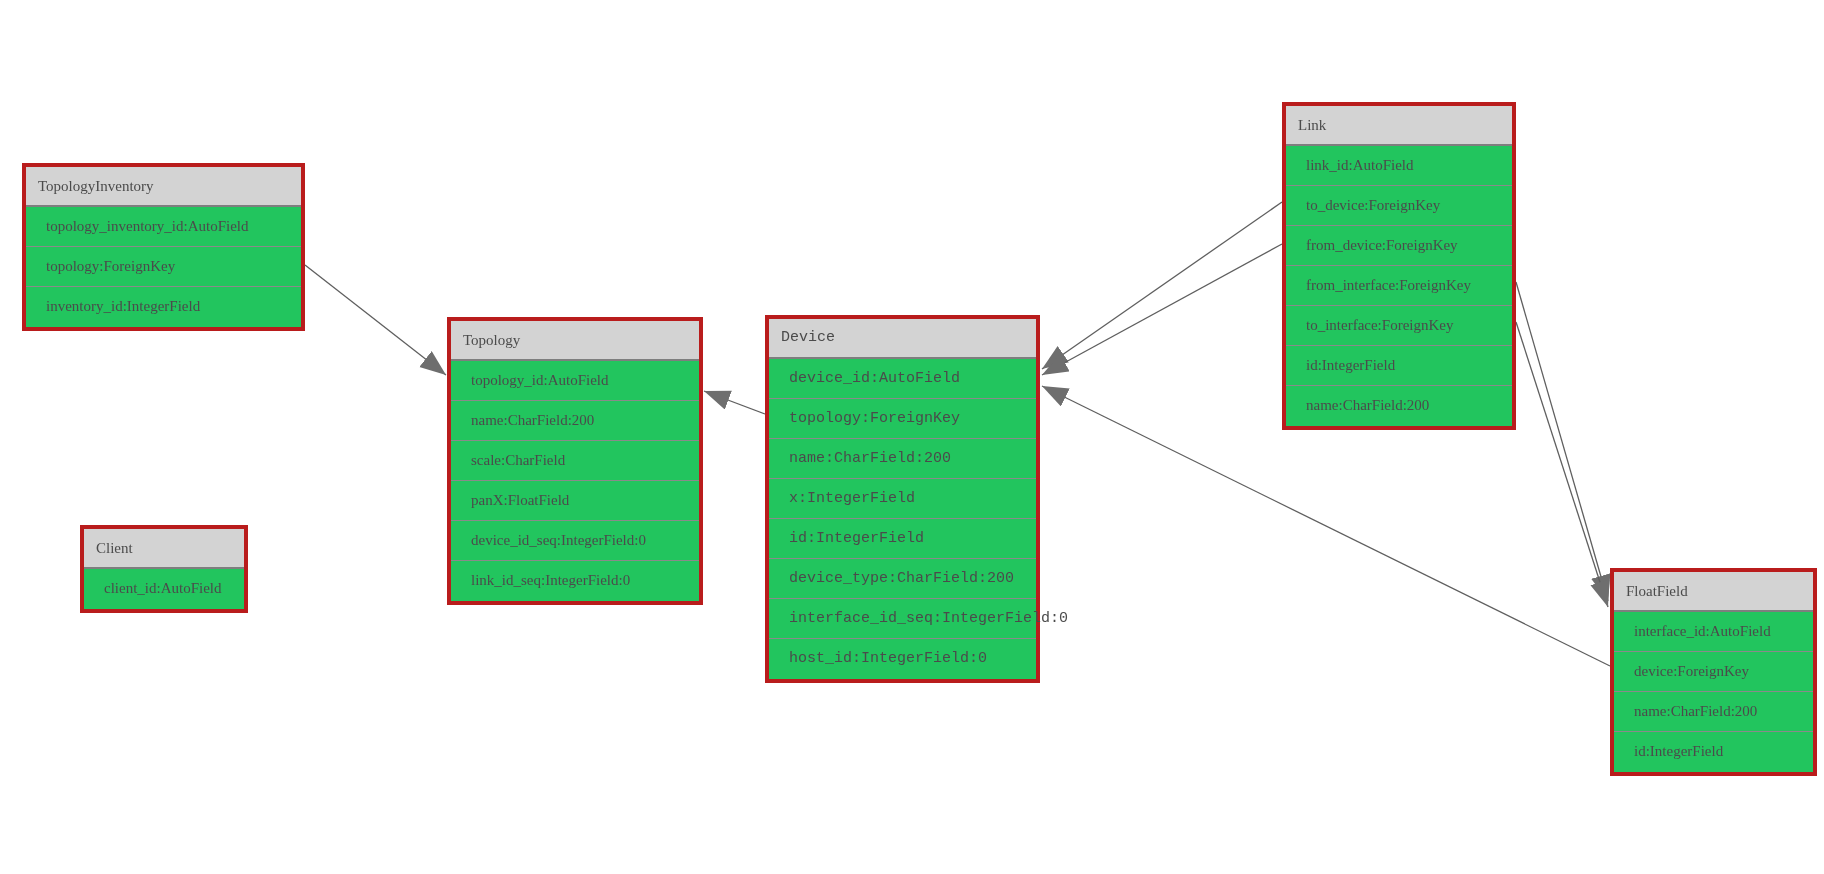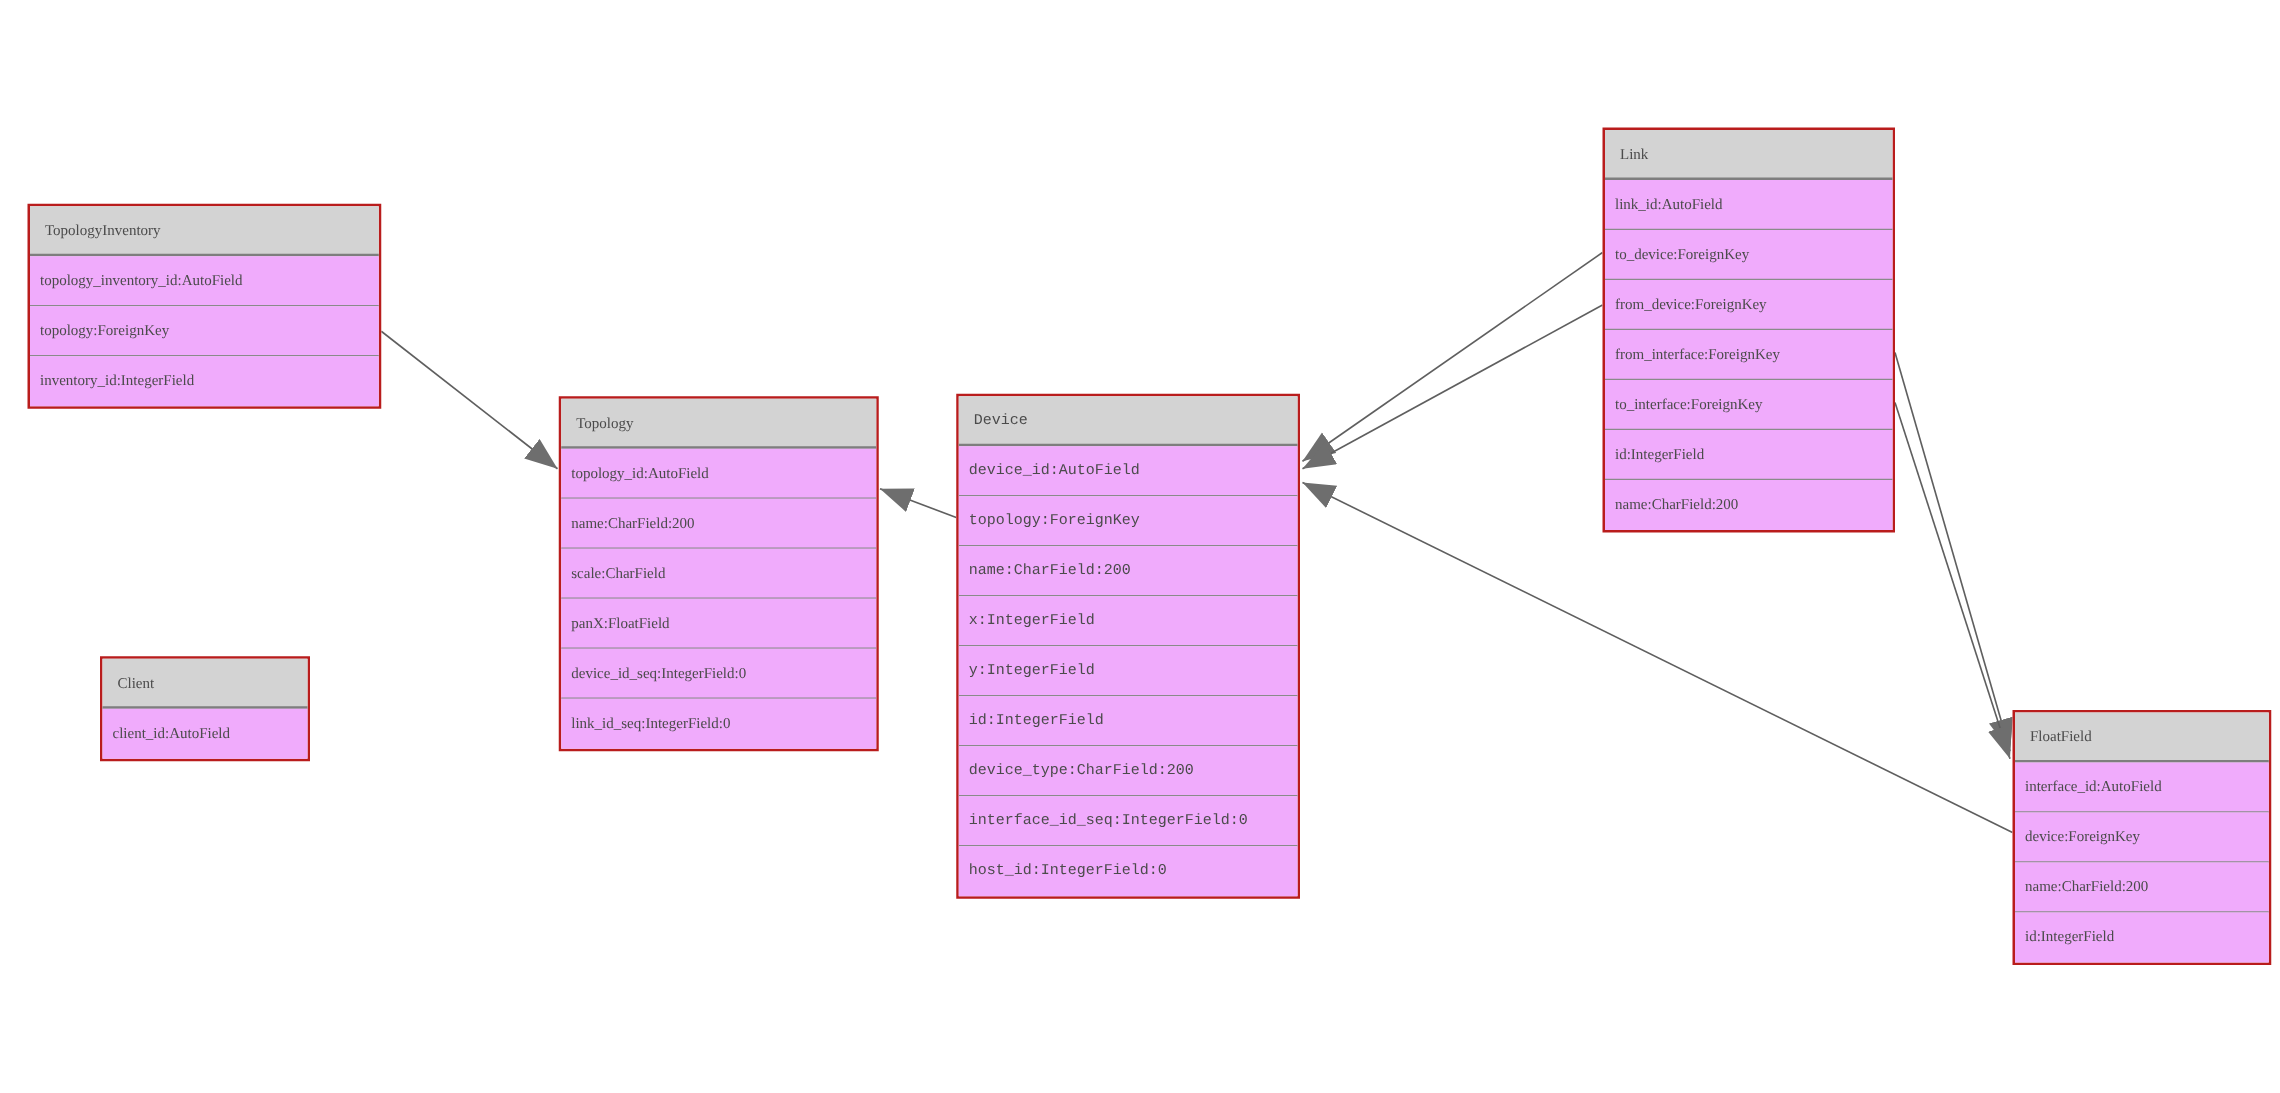--- a/index.html
+++ b/index.html
@@ -18,42 +18,42 @@
   #wires {
     position: absolute;
     left: 0;
     top: 0;
     width: 1824px;
     height: 874px;
   }
   .entity {
     position: absolute;
     background: #ffffff;
-    border: 2px solid #b91c1c;
+    border: 4px solid #b91c1c;
     box-sizing: border-box;
     color: #4b4b4b;
-    font-size: 12px;
+    font-size: 15px;
   }
   .entity .hdr {
     height: 40px;
     line-height: 38px;
     background: #d3d3d3;
     border-bottom: 2px solid #7e7e7e;
     padding-left: 12px;
     box-sizing: border-box;
     white-space: nowrap;
   }
   .entity .row {
     height: 40px;
     line-height: 39px;
     border-bottom: 1px solid #8a8a8a;
-    padding-left: 8px;
+    padding-left: 20px;
     box-sizing: border-box;
     white-space: nowrap;
-    background: #f0abfc;
+    background: #22c55e;
   }
   .entity .row:last-child {
     border-bottom: none;
   }
   
   #t-topologyinventory { left: 22px;   top: 163px; width: 283px; }
   #t-topology          { left: 447px;  top: 317px; width: 256px; }
   #t-client            { left: 80px;   top: 525px; width: 168px; }
   #t-device            { left: 765px;  top: 315px; width: 275px; font-family: Liberation Mono, monospace; }
   #t-link              { left: 1282px; top: 102px; width: 234px; }
@@ -100,21 +100,20 @@
     <div class="hdr">Client</div>
     <div class="row">client_id:AutoField</div>
   </div>
 
   <div class="entity" id="t-device">
     <div class="hdr">Device</div>
     <div class="row">device_id:AutoField</div>
     <div class="row">topology:ForeignKey</div>
     <div class="row">name:CharField:200</div>
     <div class="row">x:IntegerField</div>
-    <div class="row">y:IntegerField</div>
     <div class="row">id:IntegerField</div>
     <div class="row">device_type:CharField:200</div>
     <div class="row">interface_id_seq:IntegerField:0</div>
     <div class="row">host_id:IntegerField:0</div>
   </div>
 
   <div class="entity" id="t-link">
     <div class="hdr">Link</div>
     <div class="row">link_id:AutoField</div>
     <div class="row">to_device:ForeignKey</div>

